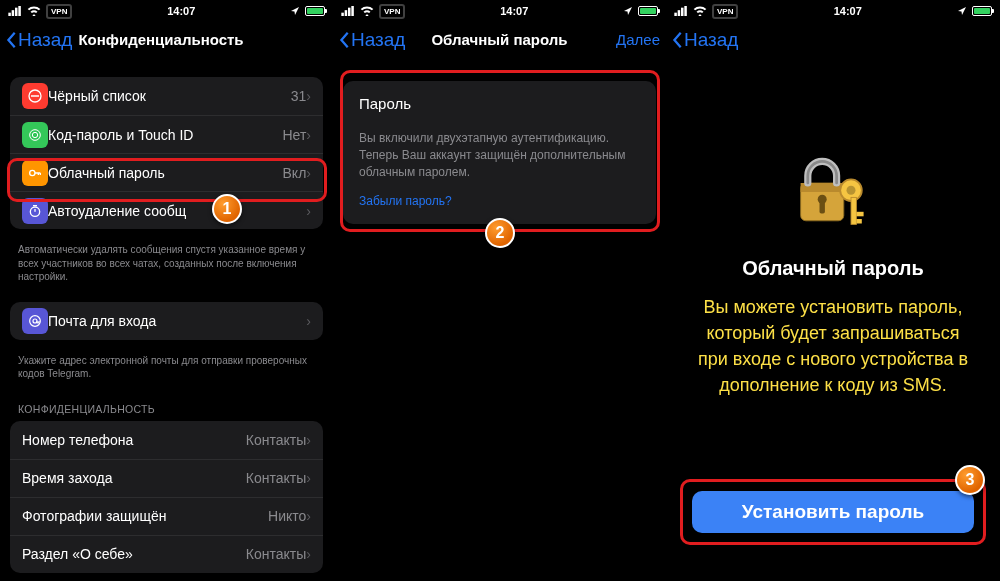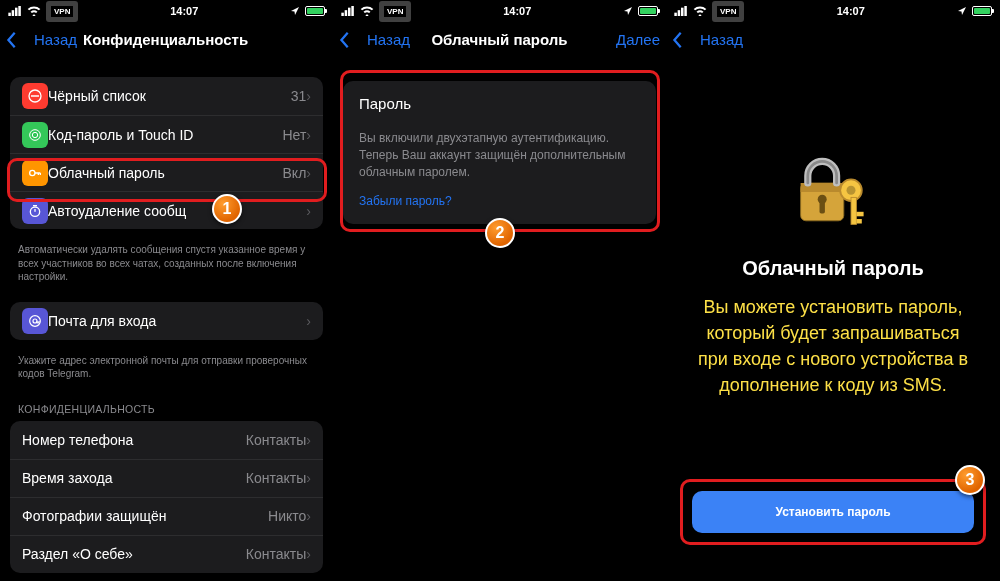--- a/index.html
+++ b/index.html
@@ -20,29 +20,29 @@
   .stage{position:relative;width:1000px;height:581px;background:#fff;overflow:hidden;}
   .phone{position:absolute;top:0;width:333px;height:581px;background:var(--bg);color:var(--text);overflow:hidden;}
   .p1{left:0}
   .p2{left:333px}
   .p3{left:666px;width:334px}
 
   
   .status{height:22px;display:flex;align-items:center;justify-content:space-between;padding:0 8px;font-size:11px;font-weight:600;color:#fff}
   .status .left,.status .right{display:flex;align-items:center;gap:5px}
   .status svg{fill:#fff}
-  .vpn{border:5px solid #404040;border-radius:3px;font-size:8px;padding:0 3px;line-height:11px}
+  .vpn{border:2px solid #404040;border-radius:3px;font-size:8px;padding:0 3px;line-height:11px}
   .batt{display:inline-flex;align-items:center;gap:2px}
   .battbody{width:20px;height:10px;border:1px solid #fff;border-radius:2px;position:relative}
   .battbody::after{content:"";position:absolute;right:-3px;top:2px;width:2px;height:4px;background:#fff;border-radius:0 1px 1px 0}
   .battfill{position:absolute;left:1px;top:1px;bottom:1px;right:1px;background:#33d15f;border-radius:1px}
 
   
   .nav{height:35px;display:flex;align-items:center;padding:0 6px;position:relative}
-  .back{display:flex;align-items:center;color:var(--blue);font-size:15px;gap:16px}
+  .back{display:flex;align-items:center;color:var(--blue);font-size:19px;gap:0}
   .back svg{stroke:var(--blue);}
   .navtitle{position:absolute;left:0;right:0;text-align:center;font-size:15px;font-weight:600;pointer-events:none}
   .navleft .navtitle{position:static;text-align:left;margin-left:6px;pointer-events:auto}
   .navright{margin-left:auto;color:var(--blue);font-size:15px}
 
   
   .group{margin:10px;border-radius:10px;overflow:hidden;background:var(--cell)}
   .cell{display:flex;align-items:center;height:38px;padding:0 12px;border-top:0.5px solid rgba(255,255,255,0.08);font-size:14px}
   .cell:first-child{border-top:none}
   .cellicon{width:26px;height:26px;border-radius:6px;display:flex;align-items:center;justify-content:center;flex:0 0 26px}
@@ -61,21 +61,21 @@
   .card2{margin:10px;background:var(--cell);border-radius:10px;padding:14px 16px 16px}
   .card2 .ptitle{font-size:15px;margin-bottom:18px}
   .card2 .ptext{font-size:12px;color:var(--sub);line-height:1.4;margin-bottom:14px}
   .card2 .plink{font-size:12px;color:var(--blue)}
 
   
   .center3{display:flex;flex-direction:column;align-items:center;padding:0 28px;text-align:center}
   .lockwrap{margin-top:90px;margin-bottom:20px;position:relative;width:90px;height:90px}
   .bigtitle{font-size:20px;font-weight:700;margin-bottom:14px}
   .bigtext{font-size:18px;color:#fde047;line-height:1.45}
-  .btn{position:absolute;left:26px;right:26px;bottom:48px;height:42px;background:var(--brightblue);border-radius:10px;display:flex;align-items:center;justify-content:center;font-size:12px;font-weight:600;color:#fff}
+  .btn{position:absolute;left:26px;right:26px;bottom:48px;height:42px;background:var(--brightblue);border-radius:10px;display:flex;align-items:center;justify-content:center;font-size:19px;font-weight:600;color:#fff}
 
 </style>
 </head>
 <body>
 <div class="stage">
 
 <div class="phone p1">
   <div class="status">
     <div class="left">
       <svg width="14" height="10" viewBox="0 0 16 12">

